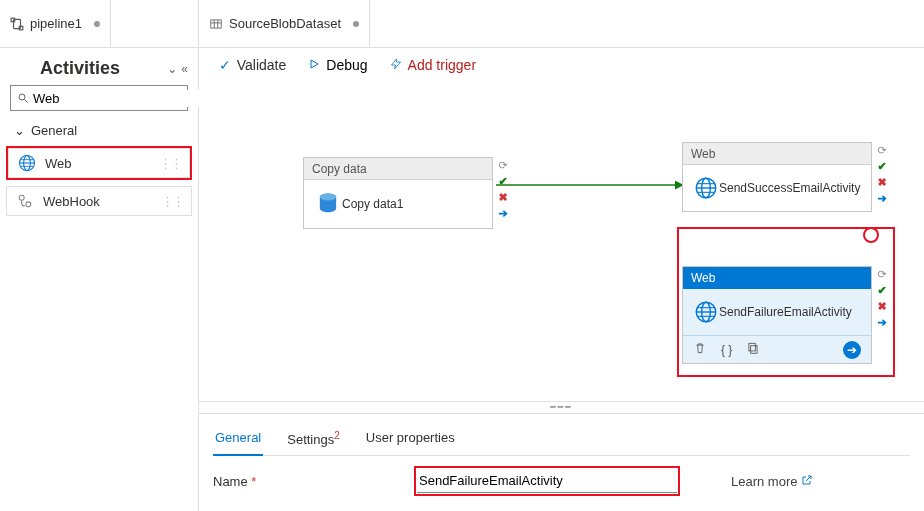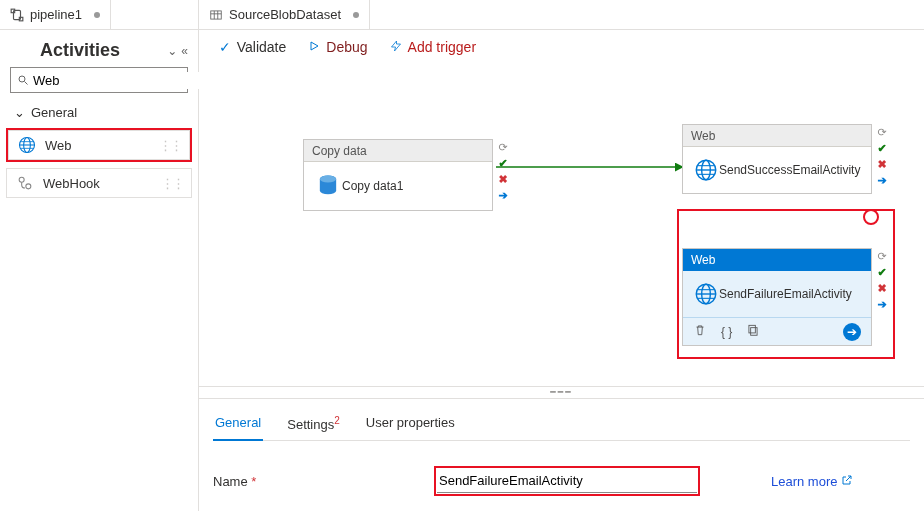--- a/index.html
+++ b/index.html
@@ -2,21 +2,21 @@
 <html><head>
 <meta charset="utf-8">
 <style>
   * { box-sizing: border-box; font-family: "Segoe UI", Arial, sans-serif; }
   html, body { margin:0; padding:0; width:924px; height:511px; background:#fff; color:#323130; font-size:13px; overflow:hidden; }
   .root { display:flex; height:100%; }
   .sidebar { width:199px; border-right:1px solid #e1dfdd; display:flex; flex-direction:column; }
   .main   { flex:1; display:flex; flex-direction:column; }
 
   
-  .tabbar { display:flex; align-items:center; height:30px; border-bottom:1px solid #e1dfdd; font-size:13px;text-align:right; }
+  .tabbar { display:flex; align-items:center; height:48px; border-bottom:1px solid #e1dfdd; font-size:13px;text-align:right; }
   .tab { display:flex; align-items:center; padding:0 10px; height:100%; border-right:1px solid #e1dfdd; gap:6px; cursor:pointer; }
   .tab.active { background:#fff; }
   .tab .dot { width:6px; height:6px; border-radius:50%; background:#999; margin-left:6px; }
   .icon-svg { display:inline-flex; align-items:center; justify-content:center; }
 
   
   .activities-head { display:flex; align-items:center; justify-content:space-between; padding:10px 10px 6px 16px;margin-left:24px; }
   .activities-head h2 { margin:0; font-size:18px; font-weight:600; }
   .chevrons { display:flex; gap:4px; color:#666; font-size:12px; }
   .search-wrap { padding:0 10px 8px 10px; }
@@ -60,27 +60,27 @@
   
   .resize-bar { height:12px; border-top:1px solid #e1dfdd; display:flex; align-items:center; justify-content:center; cursor:ns-resize; color:#8a8886; font-size:9px; letter-spacing:2px; }
 
   
   .detail { border-top:1px solid #e1dfdd; padding:10px 14px 18px 14px; position:relative; }
   .detail-tabs { display:flex; gap:22px; border-bottom:1px solid #e1dfdd; font-size:13px; }
   .detail-tabs .dt { padding:6px 2px 8px 2px; cursor:pointer; position:relative; color:#323130; }
   .detail-tabs .dt.active { color:#0078d4; }
   .detail-tabs .dt.active::after { content:""; position:absolute; left:0; right:0; bottom:-1px; height:2px; background:#0078d4; }
   .detail-tabs .sup { color:#d13438; font-size:10px; vertical-align:super; }
-  .detail-row { display:flex; align-items:center; gap:34px; margin-top:28px; }
+  .detail-row { display:flex; align-items:center; gap:14px; margin-top:13px; }
   .detail-row .lbl { width:190px; font-size:13px; }
   .detail-row .req { color:#d13438; }
   .detail-row .fld { position:relative; }
   .detail-row input { width:260px; height:24px; border:none; border-bottom:1px solid #8a8886; outline:none; font-size:13px; padding:2px 2px; }
   .fld.hl { outline:2px solid #e81123; outline-offset:1px; }
-  .learn { color:#1d4ed8; margin-left:40px; display:flex; gap:4px; cursor:pointer; }
+  .learn { color:#404040; margin-left:40px; display:flex; gap:4px; cursor:pointer; }
 
   
   .svg-globe { width:20px; height:20px; }
   .svg-db    { width:28px; height:28px; }
 </style>
 </head>
 <body>
 
 <div class="root">
 
@@ -176,21 +176,21 @@
       <div class="tool validate">
         <span>✓</span>
         <span style="color:#323130">Validate</span>
       </div>
       <div class="tool debug">
         <span>
           <svg width="12" height="12" viewBox="0 0 24 24">
               <polygon points="6,4 20,12 6,20" fill="none" stroke="#0078d4" stroke-width="2"></polygon>
             </svg>
         </span>
-        <span style="color:#7f1d1d">Debug</span>
+        <span style="color:#000000">Debug</span>
       </div>
       <div class="tool">
         <span>
           <svg width="12" height="14" viewBox="0 0 24 24">
               <polygon points="13,2 3,14 11,14 9,22 21,8 13,8" fill="none" stroke="#0078d4" stroke-width="1.6"></polygon>
             </svg>
         </span>
         <span>Add trigger</span>
       </div>
     </div>

